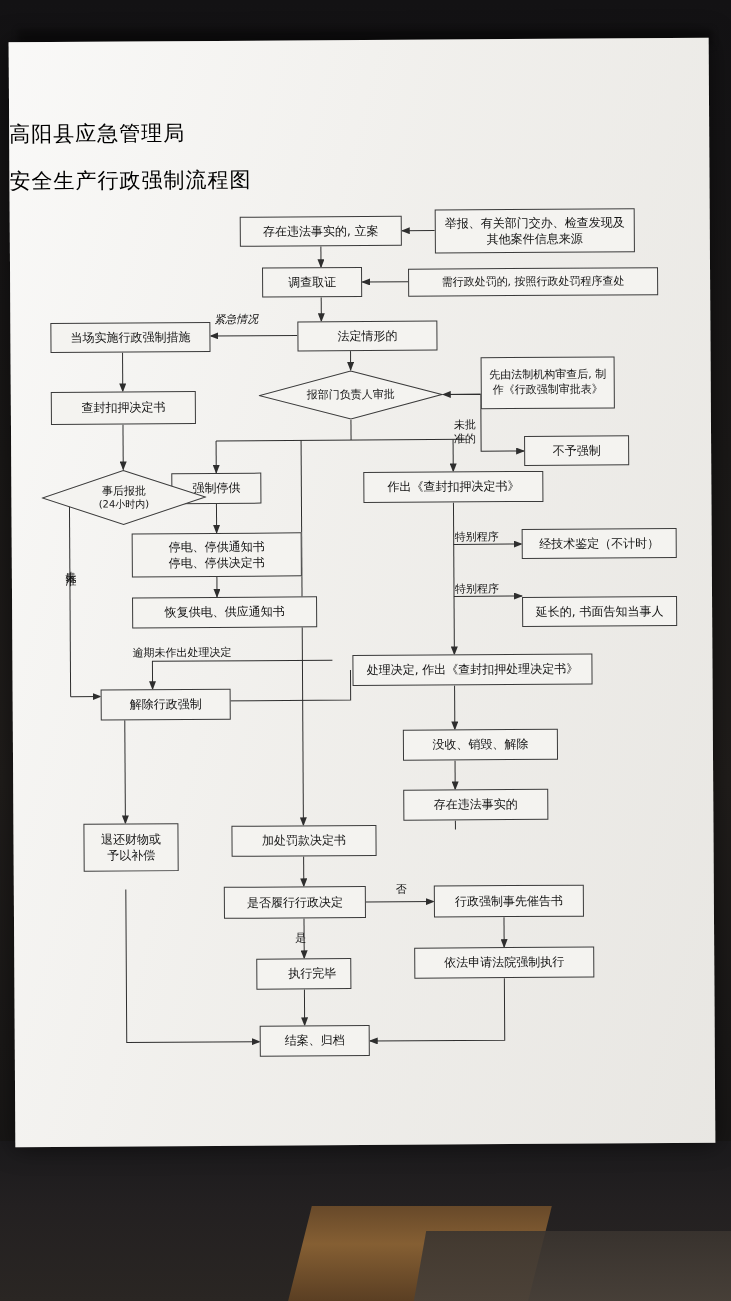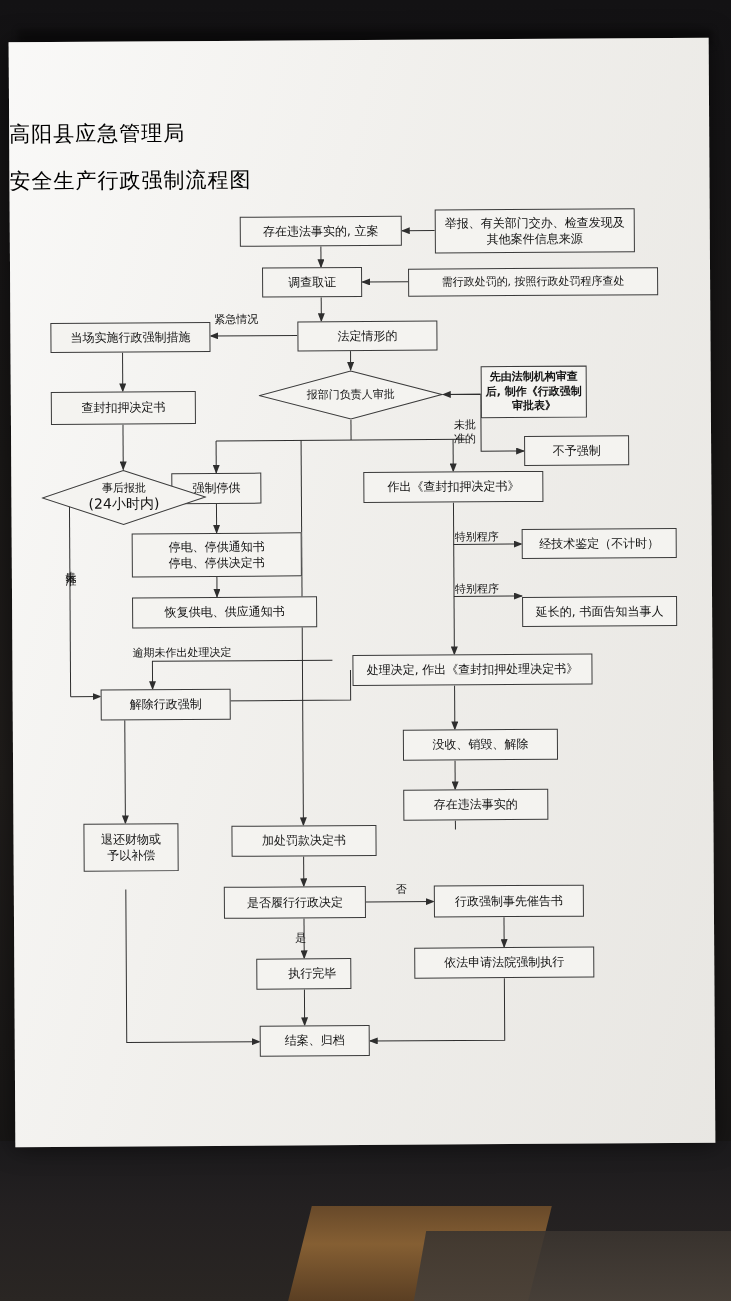--- a/index.html
+++ b/index.html
@@ -141,21 +141,21 @@
     <div class="node multiline" style="left:425px;top:170px;width:200px;height:44px;">举报、有关部门交办、检查发现及其他案件信息来源</div>
 
     <div class="node" style="left:252px;top:227px;width:100px;height:30px;">调查取证</div>
 
     <div class="node sm" style="left:398px;top:229px;width:250px;height:28px;">需行政处罚的, 按照行政处罚程序查处</div>
 
     <div class="node" style="left:40px;top:281px;width:160px;height:30px;">当场实施行政强制措施</div>
 
     <div class="node" style="left:287px;top:281px;width:140px;height:30px;">法定情形的</div>
 
-    <div class="node multiline sm" style="left:470px;top:327px;width:106px;height:52px;font-weight:bold;">先由法制机构审查后, 制作《行政强制审批表》</div>
+    <div class="node multiline sm" style="left:470px;top:318px;width:134px;height:52px;">先由法制机构审查后, 制作《行政强制审批表》</div>
 
     <div class="node" style="left:40px;top:350px;width:145px;height:33px;">查封扣押决定书</div>
 
     <div class="dia" style="left:248px;top:330px;width:184px;height:50px;">
       <svg class="shape" viewBox="0 0 184 50" preserveAspectRatio="none">
         <polygon points="92,1 183,25 92,49 1,25" fill="#f4f3f0" stroke="#3a3a3a" stroke-width="1"></polygon>
       </svg>
       <span>报部门负责人审批</span>
     </div>
 
@@ -163,21 +163,21 @@
 
     <div class="node" style="left:160px;top:432px;width:90px;height:31px;">强制停供</div>
 
     <div class="node" style="left:352px;top:432px;width:180px;height:31px;">作出《查封扣押决定书》</div>
 
     <div class="dia" style="left:30px;top:428px;width:165px;height:56px;">
       <svg class="shape" viewBox="0 0 165 56" preserveAspectRatio="none">
         <polygon points="82,1 164,28 82,55 1,28" fill="#f4f3f0" stroke="#3a3a3a" stroke-width="1"></polygon>
       </svg>
       <span>事后报批</span>
-      <span style="font-size:14px;">(24小时内)</span>
+      <span style="font-size:10px;">(24小时内)</span>
     </div>
 
     <div class="node multiline" style="left:120px;top:492px;width:170px;height:44px;">
       <span>停电、停供通知书</span>
       <span>停电、停供决定书</span>
     </div>
 
     <div class="node" style="left:510px;top:490px;width:155px;height:30px;">经技术鉴定（不计时）</div>
 
     <div class="node" style="left:120px;top:556px;width:185px;height:31px;">恢复供电、供应通知书</div>
@@ -202,21 +202,21 @@
     <div class="node" style="left:210px;top:846px;width:142px;height:32px;">是否履行行政决定</div>
 
     <div class="node" style="left:420px;top:846px;width:150px;height:32px;">行政强制事先催告书</div>
 
     <div class="node" style="left:242px;top:918px;width:95px;height:31px;padding-left:21px;">执行完毕</div>
 
     <div class="node" style="left:400px;top:908px;width:180px;height:31px;">依法申请法院强制执行</div>
 
     <div class="node" style="left:245px;top:985px;width:110px;height:31px;">结案、归档</div>
 
-    <div class="lbl" style="left:204px;top:271px;">紧急情况</div>
+    <div class="lbl" style="left:204px;top:271px;font-style:italic;">紧急情况</div>
     <div class="lbl" style="left:443px;top:378px;">未批</div>
     <div class="lbl" style="left:443px;top:392px;">准的</div>
     <div class="lbl" style="left:443px;top:490px;">特别程序</div>
     <div class="lbl" style="left:443px;top:542px;">特别程序</div>
     <div class="lbl v" style="left:50px;top:520px;">未批准</div>
     <div class="lbl" style="left:120px;top:604px;">逾期未作出处理决定</div>
     <div class="lbl" style="left:382px;top:842px;">否</div>
     <div class="lbl" style="left:281px;top:890px;">是</div>
 
    </div>

